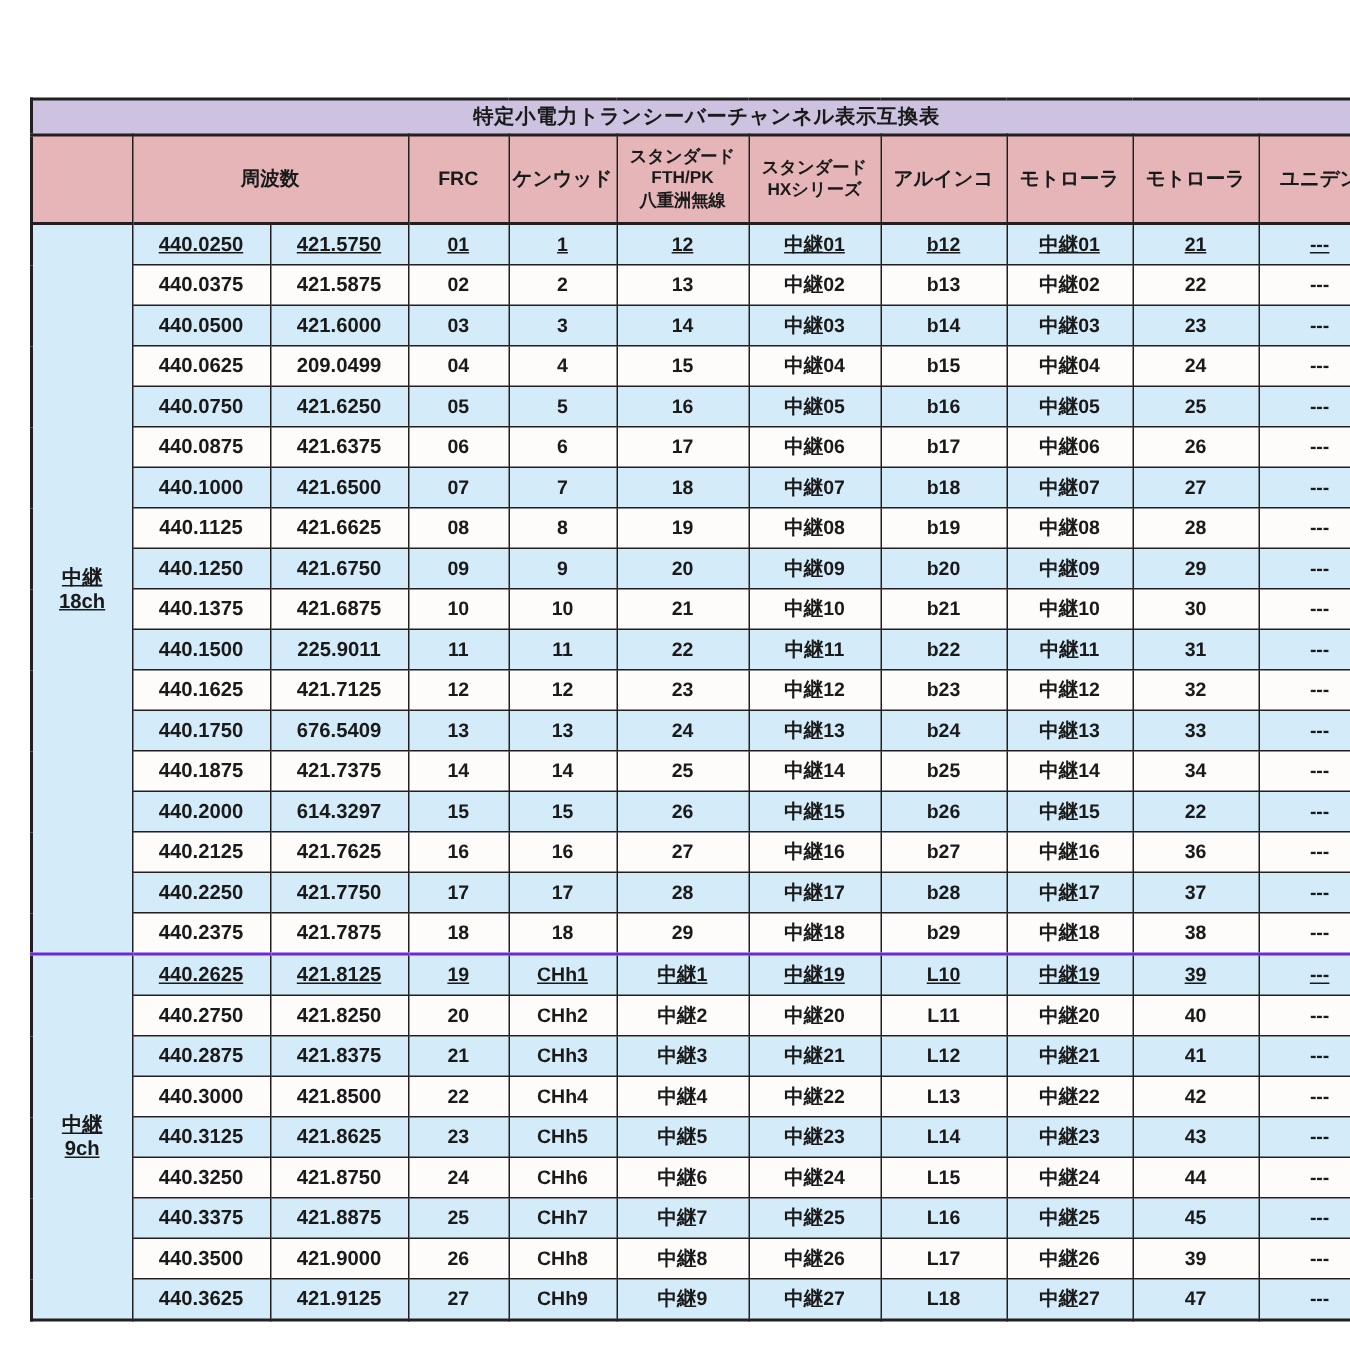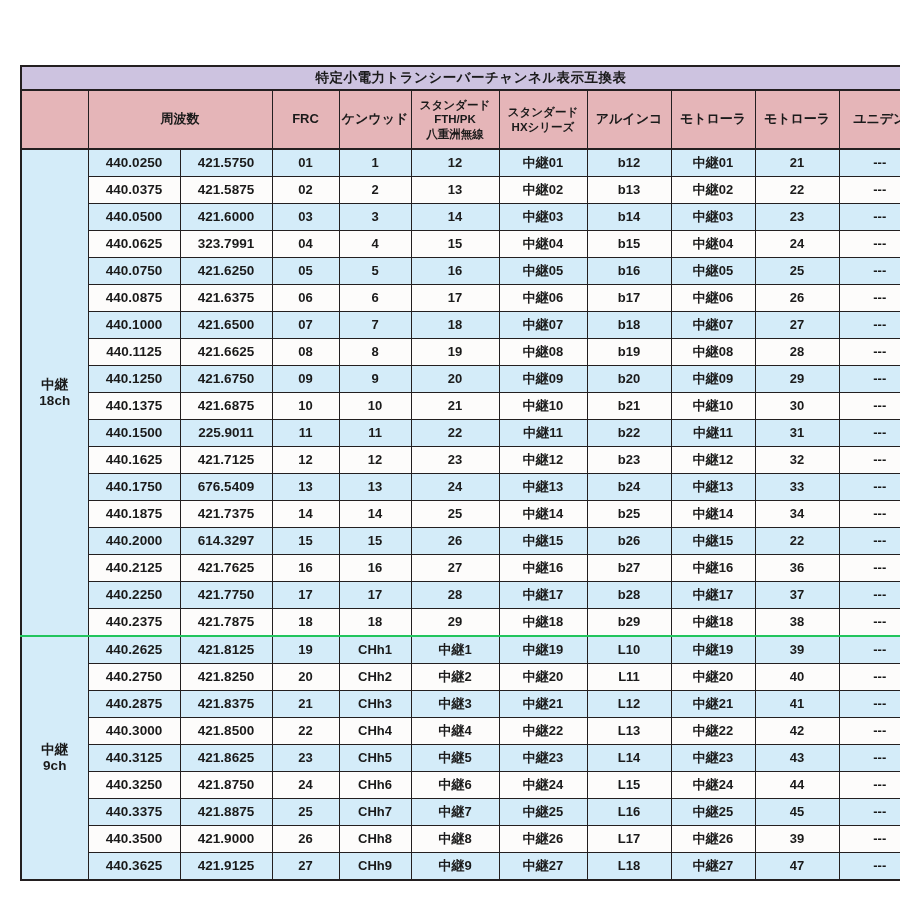--- a/index.html
+++ b/index.html
@@ -78,21 +78,22 @@
   td.sect {
     background: #d4ecf9 !important;
     font-size: 13.5px;
     line-height: 1.45;
     margin-left: 12px;
   }
   td.sect span { display: block; }
 
   
   tr.block-start td {
-    border-top: 2px solid #22c55e;
+    border-top: 2px solid #6d28d9;
+    text-decoration: underline;
   }
 
   
   col.c-sect  { width: 67px; }
   col.c-f1    { width: 92px; }
   col.c-f2    { width: 92px; }
   col.c-frc   { width: 67px; }
   col.c-ken   { width: 72px; }
   col.c-std1  { width: 88px; }
   col.c-std2  { width: 88px; }
@@ -183,21 +184,21 @@
           <td class="body-cell">3</td>
           <td class="body-cell">14</td>
           <td class="body-cell">中継03</td>
           <td class="body-cell">b14</td>
           <td class="body-cell">中継03</td>
           <td class="body-cell">23</td>
           <td class="body-cell">---</td>
         </tr>
         <tr class="row-even">
           <td class="body-cell freq">440.0625</td>
-          <td class="body-cell freq">323.7991</td>
+          <td class="body-cell freq">209.0499</td>
           <td class="body-cell">04</td>
           <td class="body-cell">4</td>
           <td class="body-cell">15</td>
           <td class="body-cell">中継04</td>
           <td class="body-cell">b15</td>
           <td class="body-cell">中継04</td>
           <td class="body-cell">24</td>
           <td class="body-cell">---</td>
         </tr>
         <tr class="row-odd">

